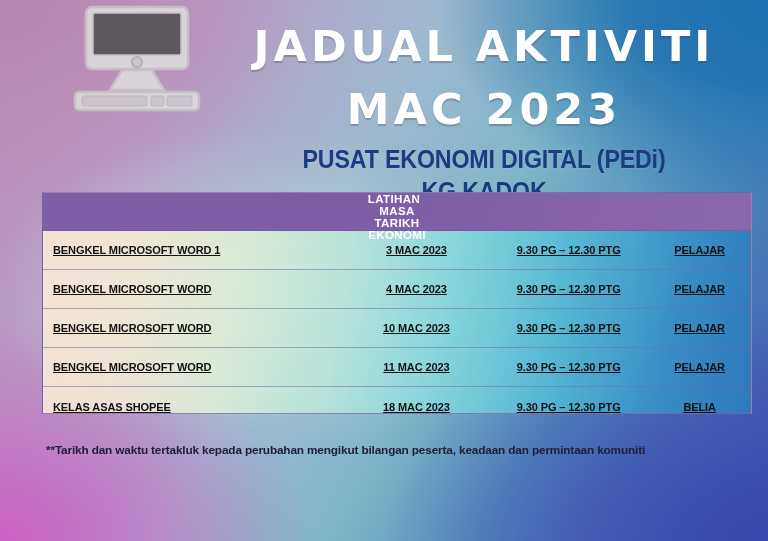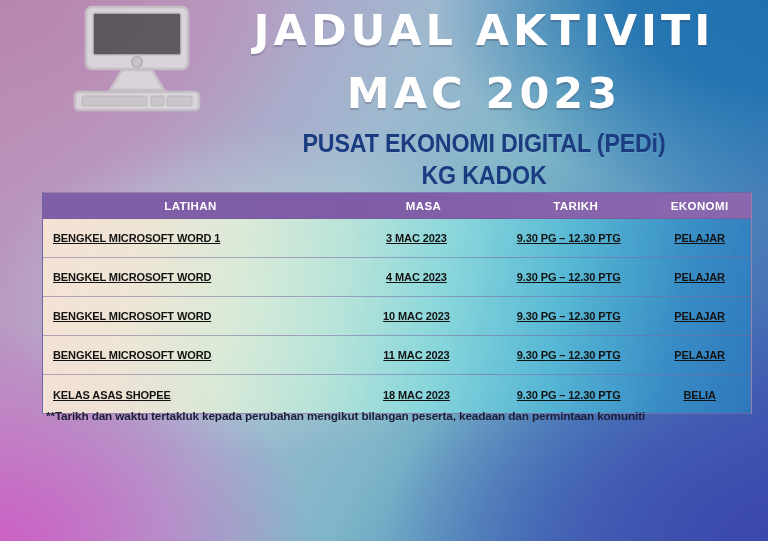--- a/index.html
+++ b/index.html
@@ -46,21 +46,21 @@
     left: 72px;
     top: 4px;
     width: 130px;
     height: 108px;
     opacity: 0.82;
   }
 
   .title-block {
     position: absolute;
     left: 210px;
-    top: 0;
+    top: 16px;
     width: 548px;
     text-align: center;
   }
 
   .main-title {
     font-family: "DejaVu Sans", sans-serif;
     font-weight: 700;
     font-size: 43px;
     line-height: 49px;
     letter-spacing: 4px;
@@ -106,23 +106,24 @@
     overflow: hidden;
   }
 
   .t-row {
     display: flex;
     width: 100%;
     align-items: center;
   }
 
   .t-head {
-    height: 26px;
+    height: 38px;
     background: linear-gradient(95deg, #7f5fa8 0%, #7e5da6 45%, #8764ac 78%, #8a68ae 100%);
     border-bottom: 1px solid rgba(120,92,155,0.9);
+    flex-direction: column;
   }
   .t-head .cell {
     color: #ffffff;
     font-size: 11.5px;
     font-weight: 700;
     letter-spacing: 0.4px;
     text-align: center;
   }
 
   .t-body-row {
@@ -145,21 +146,21 @@
   .c-tarikh   { width: 20.5%; text-align: center; }
   .c-masa     { width: 22.5%; text-align: center; }
   .c-sasaran  { width: 14.5%; text-align: center; }
 
   .t-head .c-latihan { text-align: center; padding-left: 0; }
 
   
   .footnote {
     position: absolute;
     left: 46px;
-    top: 409px;
+    top: 443px;
     width: 700px;
     font-size: 11.8px;
     font-weight: 700;
     color: #1d1d35;
     letter-spacing: -0.15px;
     white-space: nowrap;
   }
 </style>
 </head>
 <body>

